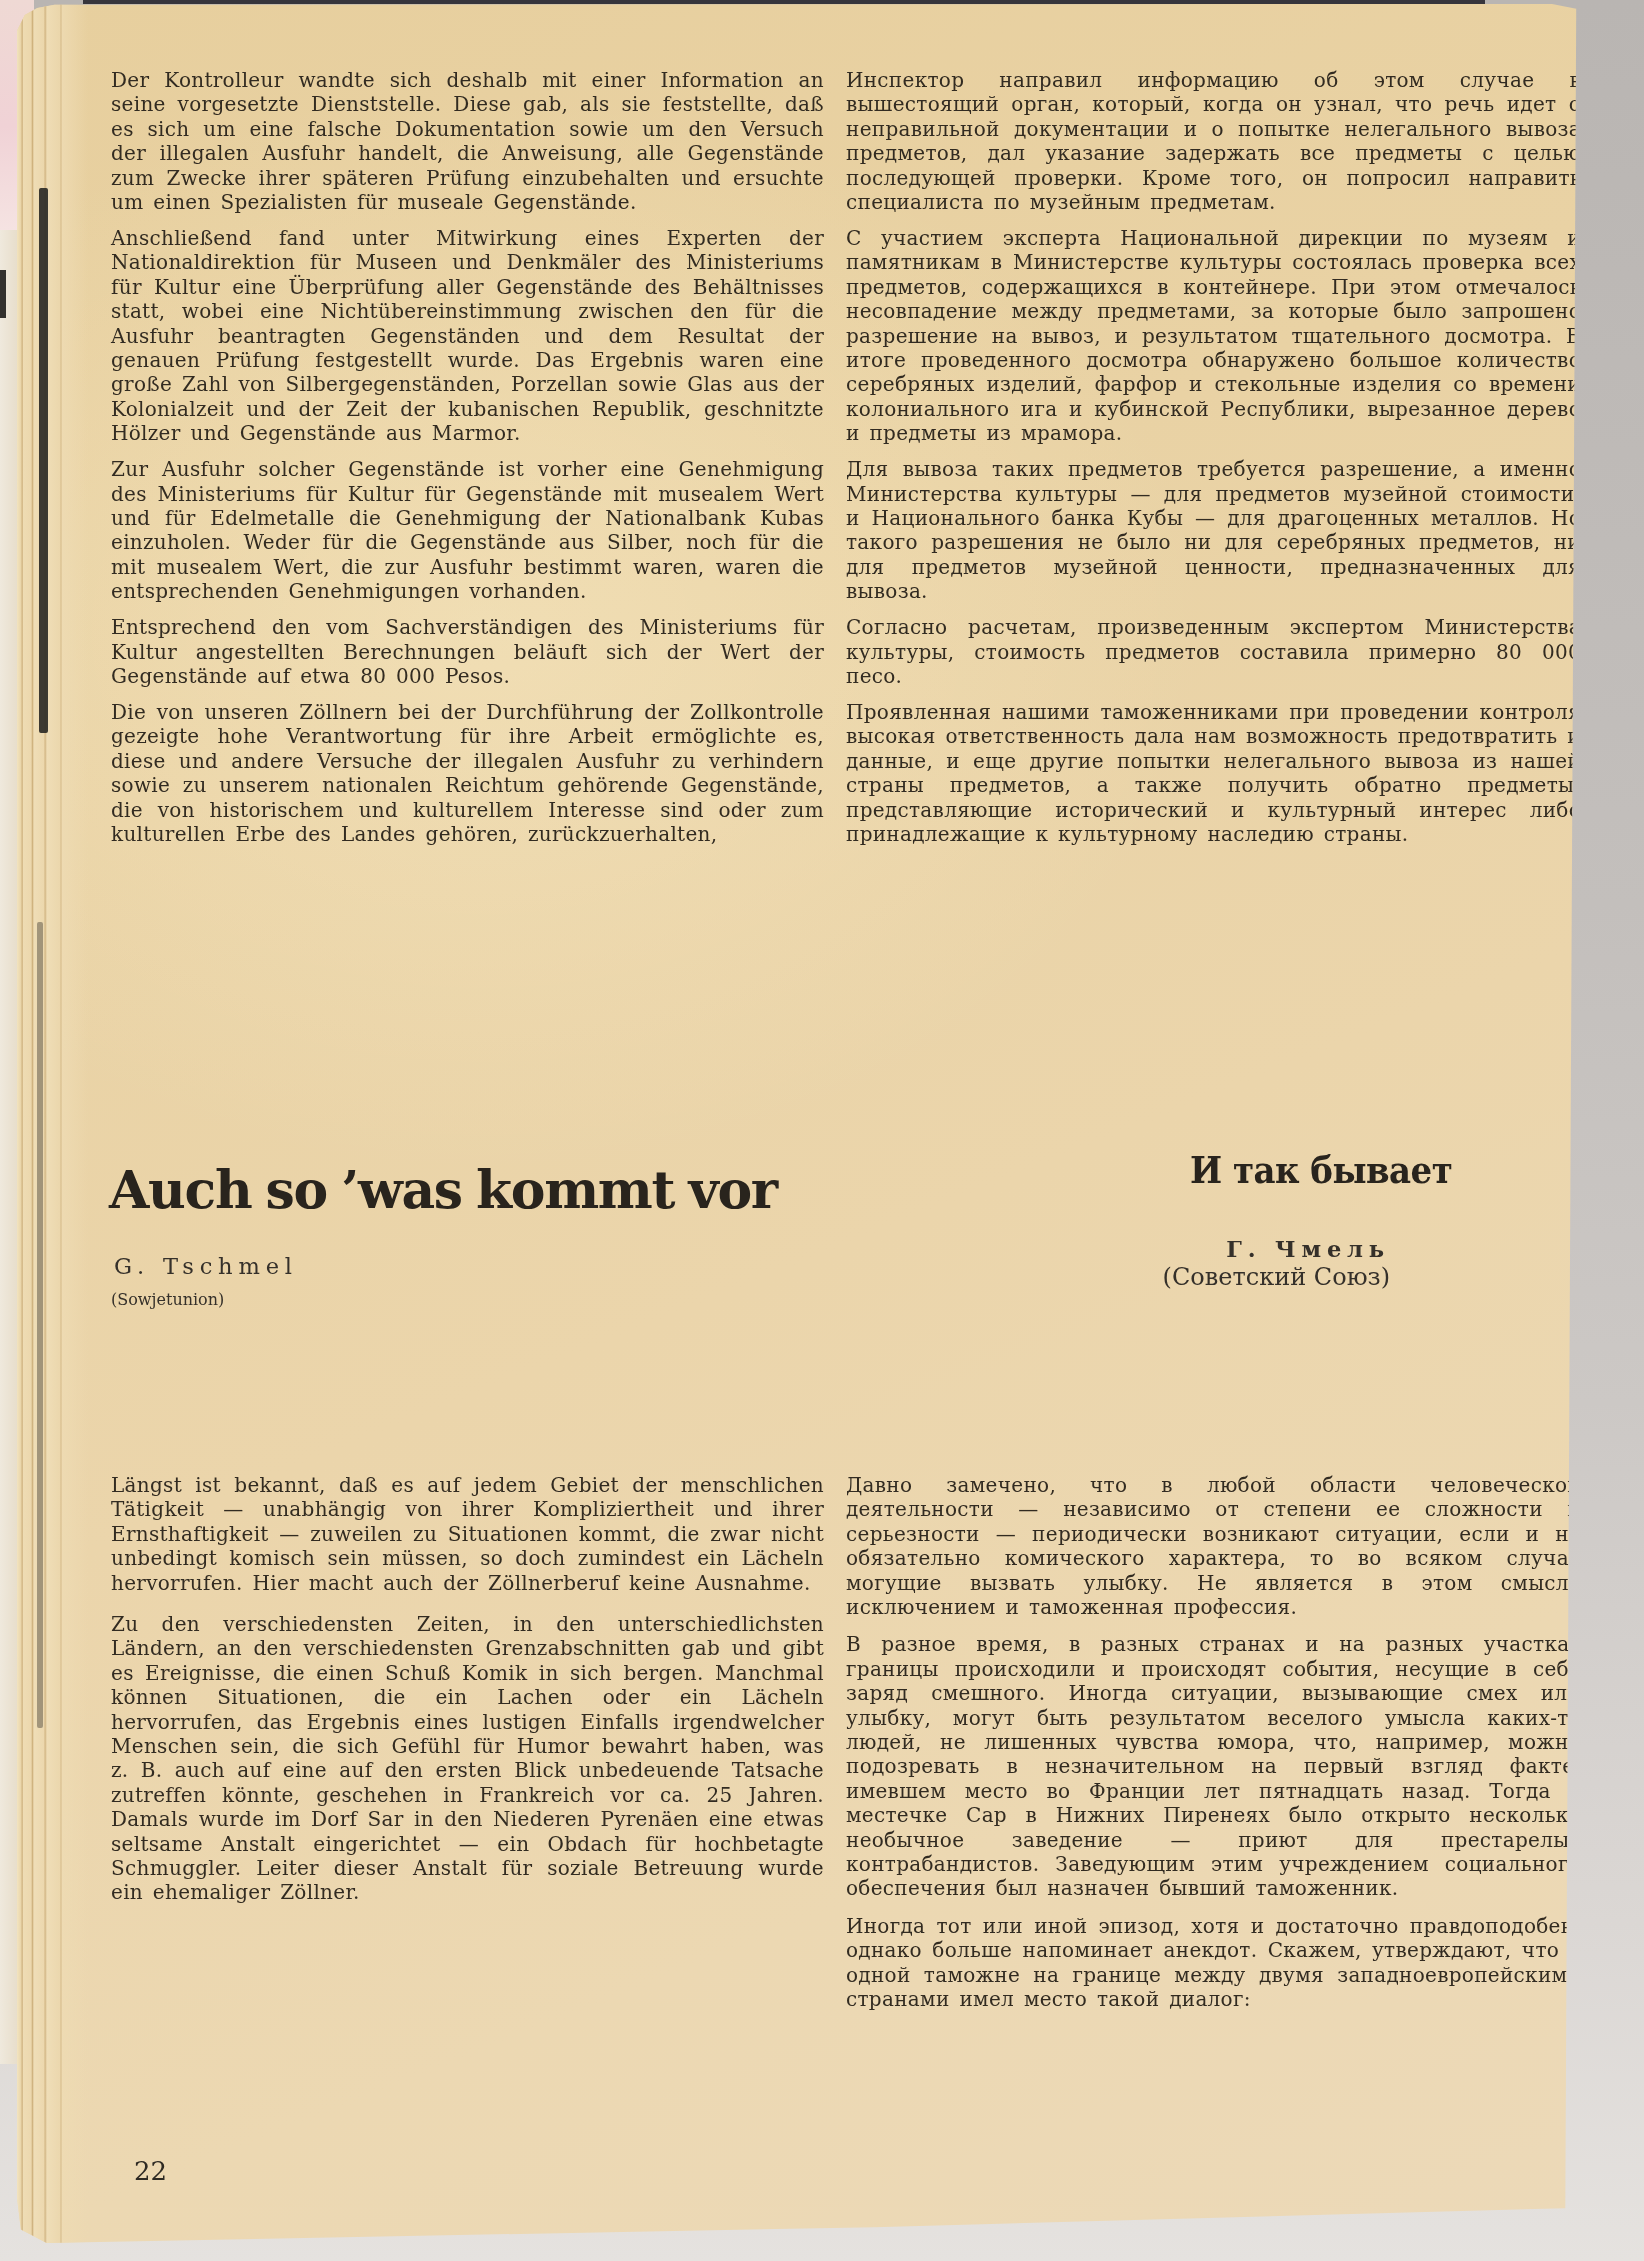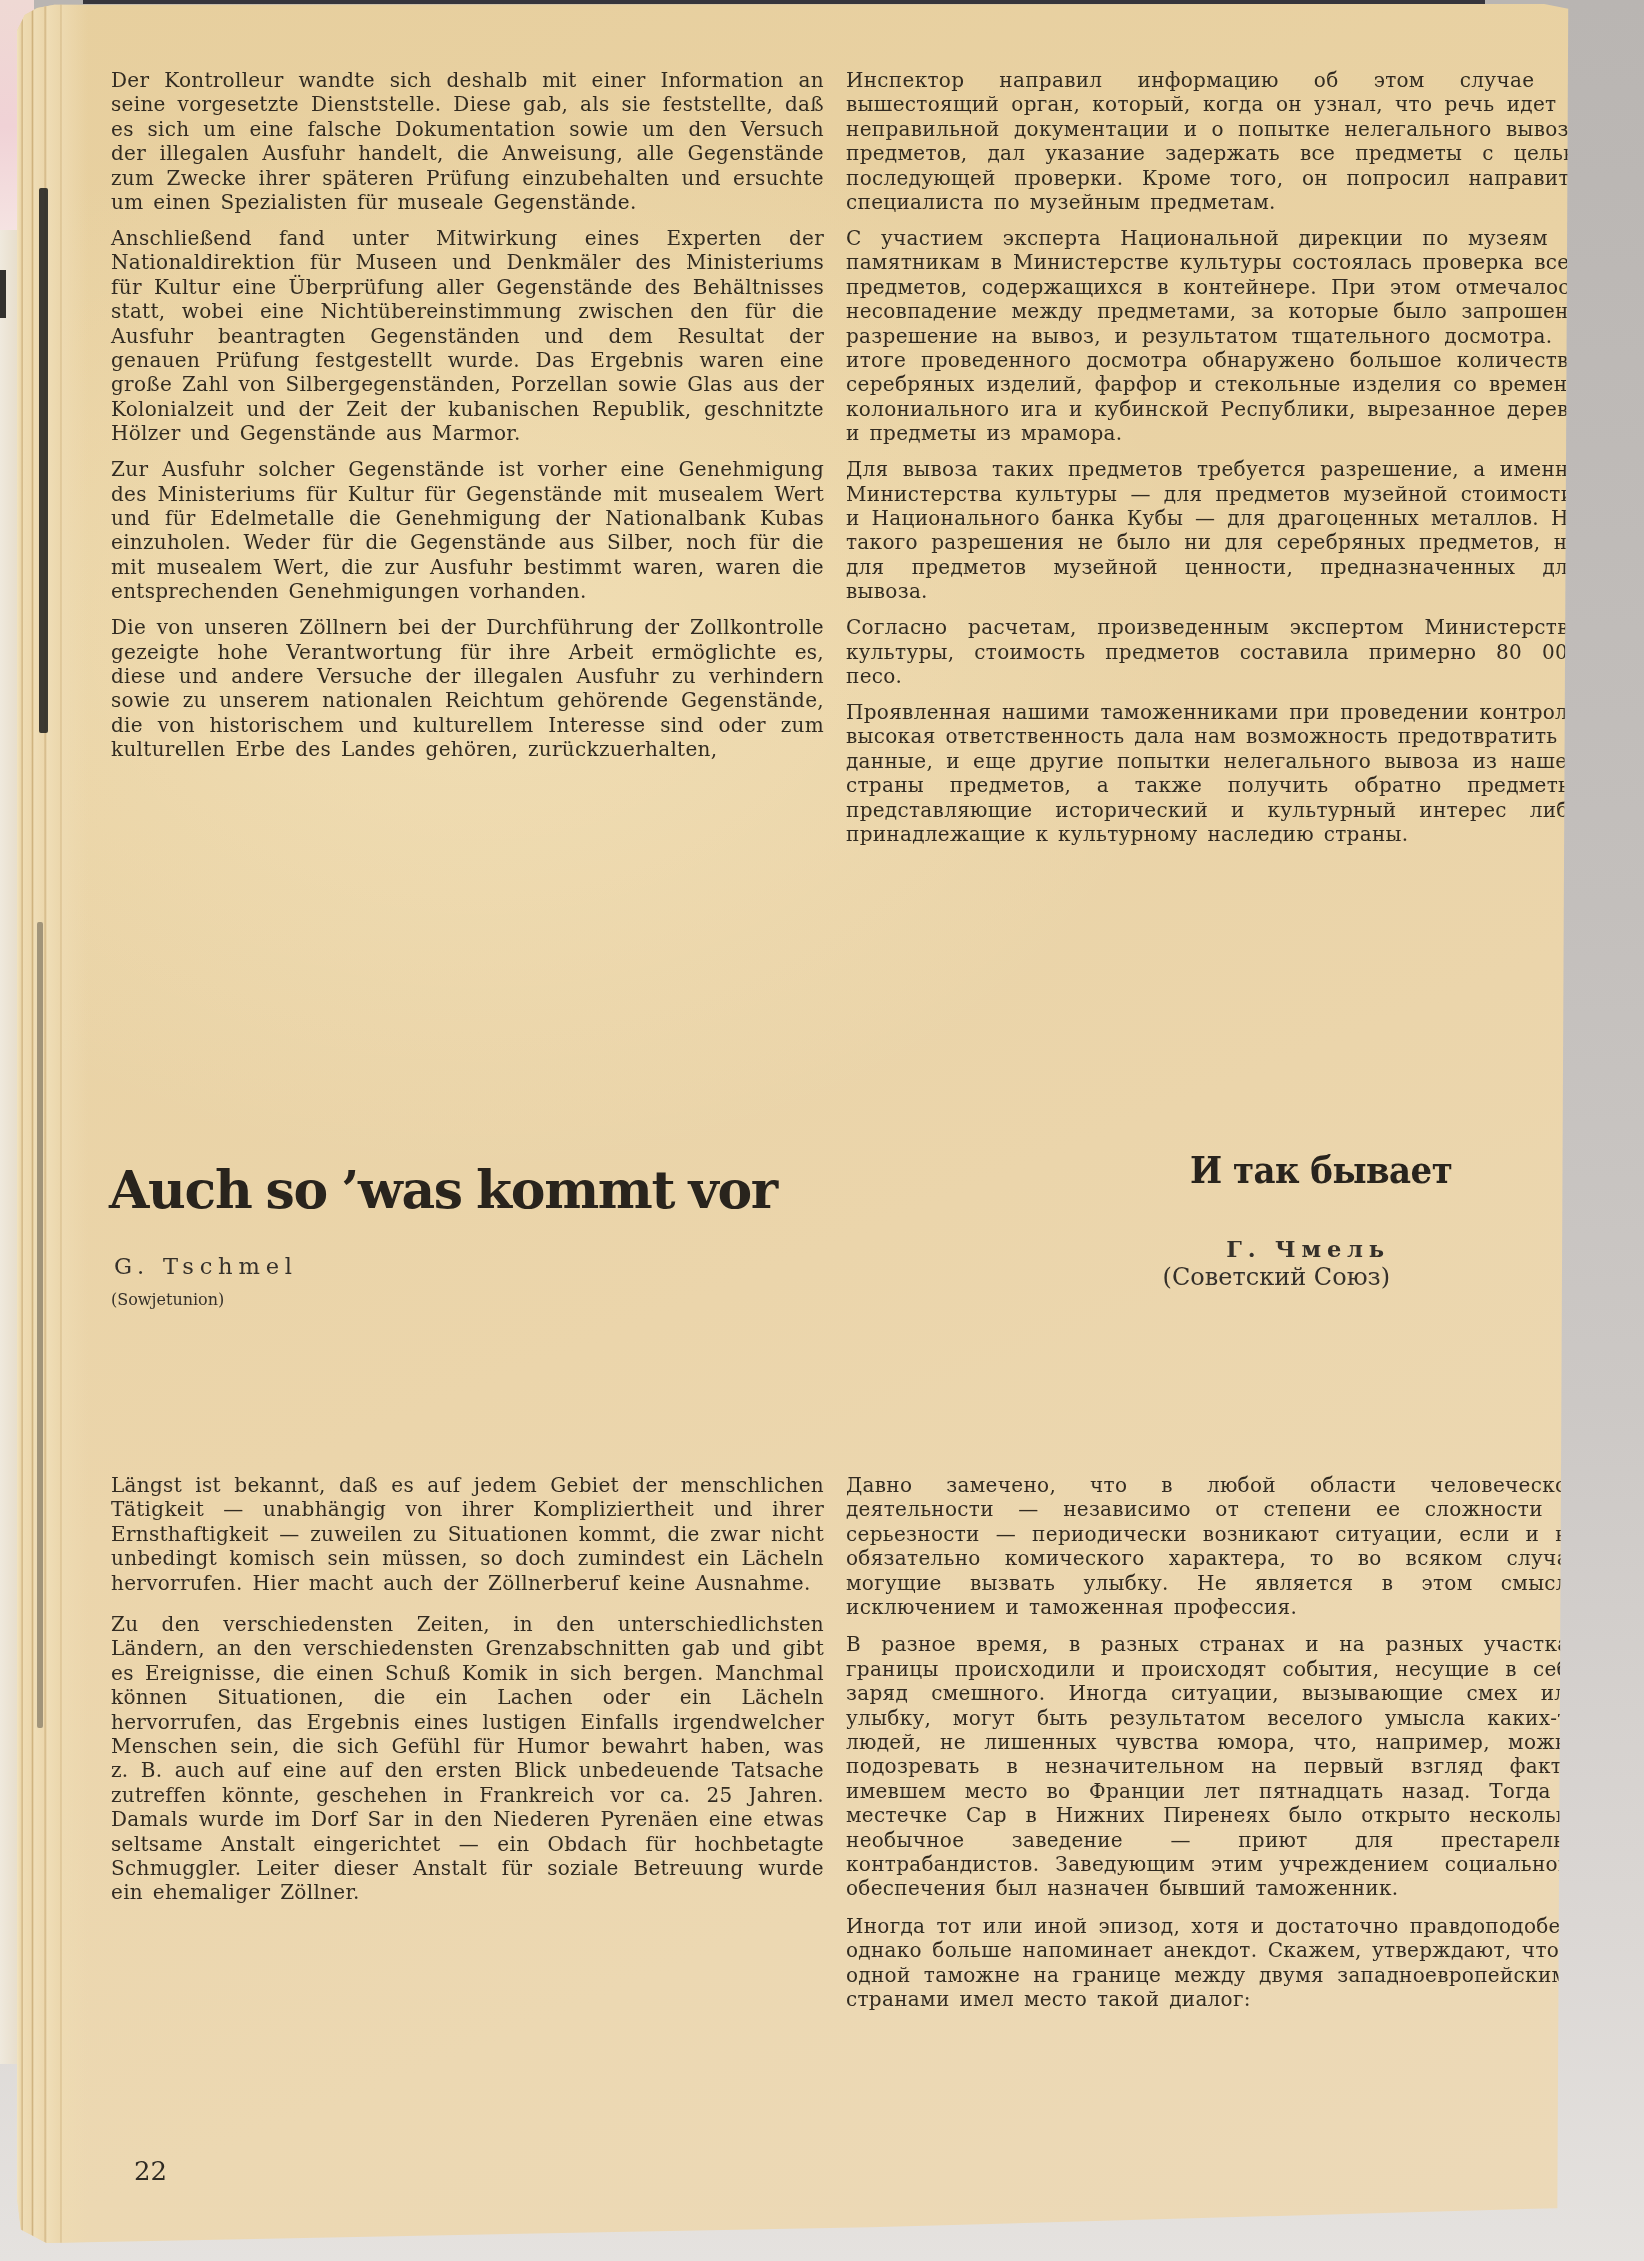--- a/index.html
+++ b/index.html
@@ -22,20 +22,21 @@
     background:linear-gradient(90deg,#efe9dd 0%,#e7ddca 70%,rgba(231,221,202,0) 100%);
   }
   
   .page {
     position:absolute; left:17px; top:3.9px; width:1552px; height:2239px;
     background:
       radial-gradient(ellipse 1032px 774px at 30% 28%, rgba(255,244,210,.35), rgba(255,244,210,0) 70%),
       linear-gradient(158deg,#e7cf9e 0%,#e9d2a4 30%,#ebd5ab 55%,#ecd8b2 78%,#ecd9b8 100%);
     clip-path:polygon(0% 1.2%, 0.5% 0.5%, 1.3% 0.18%, 2.4% 0.04%, 98.4% 0%, 99.95% 0.22%, 99.25% 98.45%, 55% 99.3%, 1.9% 100%, 0.25% 99.4%, 0% 98%);
     box-shadow:11.6px 6.4px 22px rgba(70,60,48,.4);
+    padding-left:8px;
   }
   
   .edge-stack {
     position:absolute; left:0; top:0; width:71px; height:100%;
     background:linear-gradient(90deg,
       #f3e6c4 0px,#ead6aa 3.9px,#c8aa76 5.2px,#efddb5 6.4px,
       #ecd8ae 14px,#cbad78 15.5px,#f0dfb9 17px,
       #ecd8ae 27px,#ccae7a 28px,#f0dfb9 30px,
       #ebd7ad 43px,#d0b482 44px,#eedbb3 45px,
       rgba(238,219,179,0) 71px);
@@ -98,20 +99,21 @@
   <div class="white-strip"></div>
   <div class="pink-strip"></div>
 
   <div class="page">
     <div class="edge-stack"></div>
 
     <div class="col col-de-top" lang="de">
       <p class="para">Der Kontrolleur wandte sich deshalb mit einer Information an seine vorgesetzte Dienststelle. Diese gab, als sie feststellte, daß es sich um eine falsche Dokumentation sowie um den Versuch der illegalen Ausfuhr handelt, die Anweisung, alle Gegenstände zum Zwecke ihrer späteren Prüfung einzubehalten und ersuchte um einen Spezialisten für museale Gegenstände.</p>
       <p class="para">Anschließend fand unter Mitwirkung eines Experten der Nationaldirektion für Museen und Denkmäler des Ministeriums für Kultur eine Überprüfung aller Gegenstände des Behältnisses statt, wobei eine Nichtübereinstimmung zwischen den für die Ausfuhr beantragten Gegenständen und dem Resultat der genauen Prüfung festgestellt wurde. Das Ergebnis waren eine große Zahl von Silbergegenständen, Porzellan sowie Glas aus der Kolonialzeit und der Zeit der kubanischen Republik, geschnitzte Hölzer und Gegenstände aus Marmor.</p>
       <p class="para">Zur Ausfuhr solcher Gegenstände ist vorher eine Genehmigung des Ministeriums für Kultur für Gegenstände mit musealem Wert und für Edelmetalle die Genehmigung der Nationalbank Kubas einzuholen. Weder für die Gegenstände aus Silber, noch für die mit musealem Wert, die zur Ausfuhr bestimmt waren, waren die entsprechenden Genehmigungen vorhanden.</p>
+      <p class="para">Entsprechend den vom Sachverständigen des Ministeriums für Kultur angestellten Berechnungen beläuft sich der Wert der Gegenstände auf etwa 80 000 Pesos.</p>
       <p class="para">Die von unseren Zöllnern bei der Durchführung der Zollkontrolle gezeigte hohe Verantwortung für ihre Arbeit ermöglichte es, diese und andere Versuche der illegalen Ausfuhr zu verhindern sowie zu unserem nationalen Reichtum gehörende Gegenstände, die von historischem und kulturellem Interesse sind oder zum kulturellen Erbe des Landes gehören, zurückzuerhalten,</p>
     </div>
 
     <div class="col col-ru-top" lang="ru">
       <p class="para">Инспектор направил информацию об этом случае в вышестоящий орган, который, когда он узнал, что речь идет о неправильной документации и о попытке нелегального вывоза предметов, дал указание задержать все предметы с целью последующей проверки. Кроме того, он попросил направить специалиста по музейным предметам.</p>
       <p class="para">С участием эксперта Национальной дирекции по музеям и памятникам в Министерстве культуры состоялась проверка всех предметов, содержащихся в контейнере. При этом отмечалось несовпадение между предметами, за которые было запрошено разрешение на вывоз, и результатом тщательного досмотра. В итоге проведенного досмотра обнаружено большое количество серебряных изделий, фарфор и стекольные изделия со времени колониального ига и кубинской Республики, вырезанное дерево и предметы из мрамора.</p>
       <p class="para">Для вывоза таких предметов требуется разрешение, а именно Министерства культуры — для предметов музейной стоимости, и Национального банка Кубы — для драгоценных металлов. Но такого разрешения не было ни для серебряных предметов, ни для предметов музейной ценности, предназначенных для вывоза.</p>
       <p class="para">Согласно расчетам, произведенным экспертом Министерства культуры, стоимость предметов составила примерно 80 000 песо.</p>
       <p class="para">Проявленная нашими таможенниками при проведении контроля высокая ответственность дала нам возможность предотвратить и данные, и еще другие попытки нелегального вывоза из нашей страны предметов, а также получить обратно предметы, представляющие исторический и культурный интерес либо принадлежащие к культурному наследию страны.</p>
     </div>

